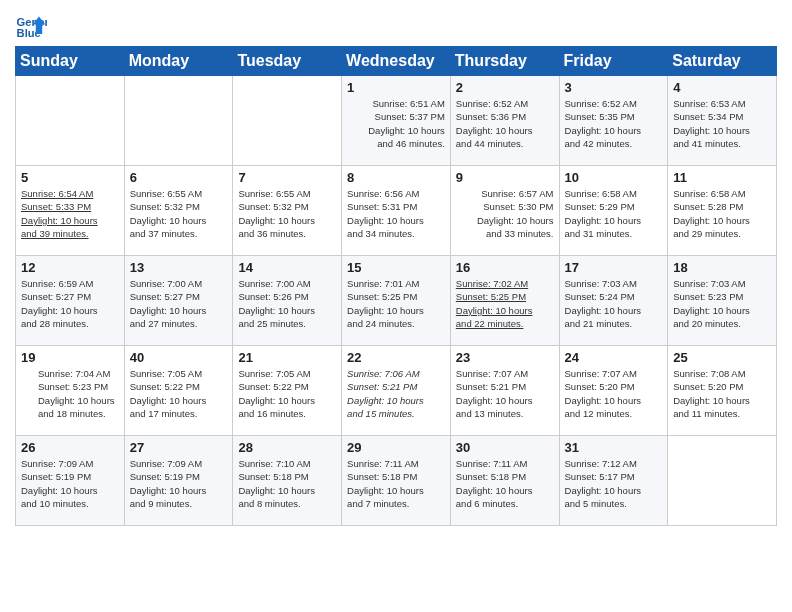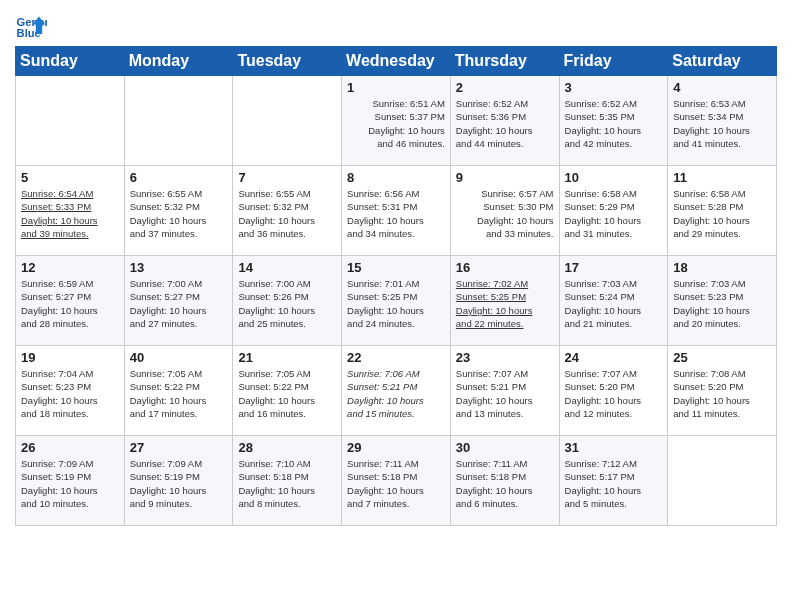--- a/index.html
+++ b/index.html
@@ -243,21 +243,21 @@
           <div class="day-num">18</div>
           <div class="cell-info" style="white-space: pre-line;">Sunrise: 7:03 AM
 Sunset: 5:23 PM
 Daylight: 10 hours
 and 20 minutes.</div>
         </td>
       </tr>
       <tr>
         <td>
           <div class="day-num">19</div>
-          <div class="cell-info" style="white-space: pre-line;">Sunrise: 7:04 AM
+          <div class="cell-info" style="white-space: pre-line; margin-left: 17px;">Sunrise: 7:04 AM
 Sunset: 5:23 PM
 Daylight: 10 hours
 and 18 minutes.</div>
         </td>
         <td>
           <div class="day-num">40</div>
           <div class="cell-info" style="white-space: pre-line;">Sunrise: 7:05 AM
 Sunset: 5:22 PM
 Daylight: 10 hours
 and 17 minutes.</div>

